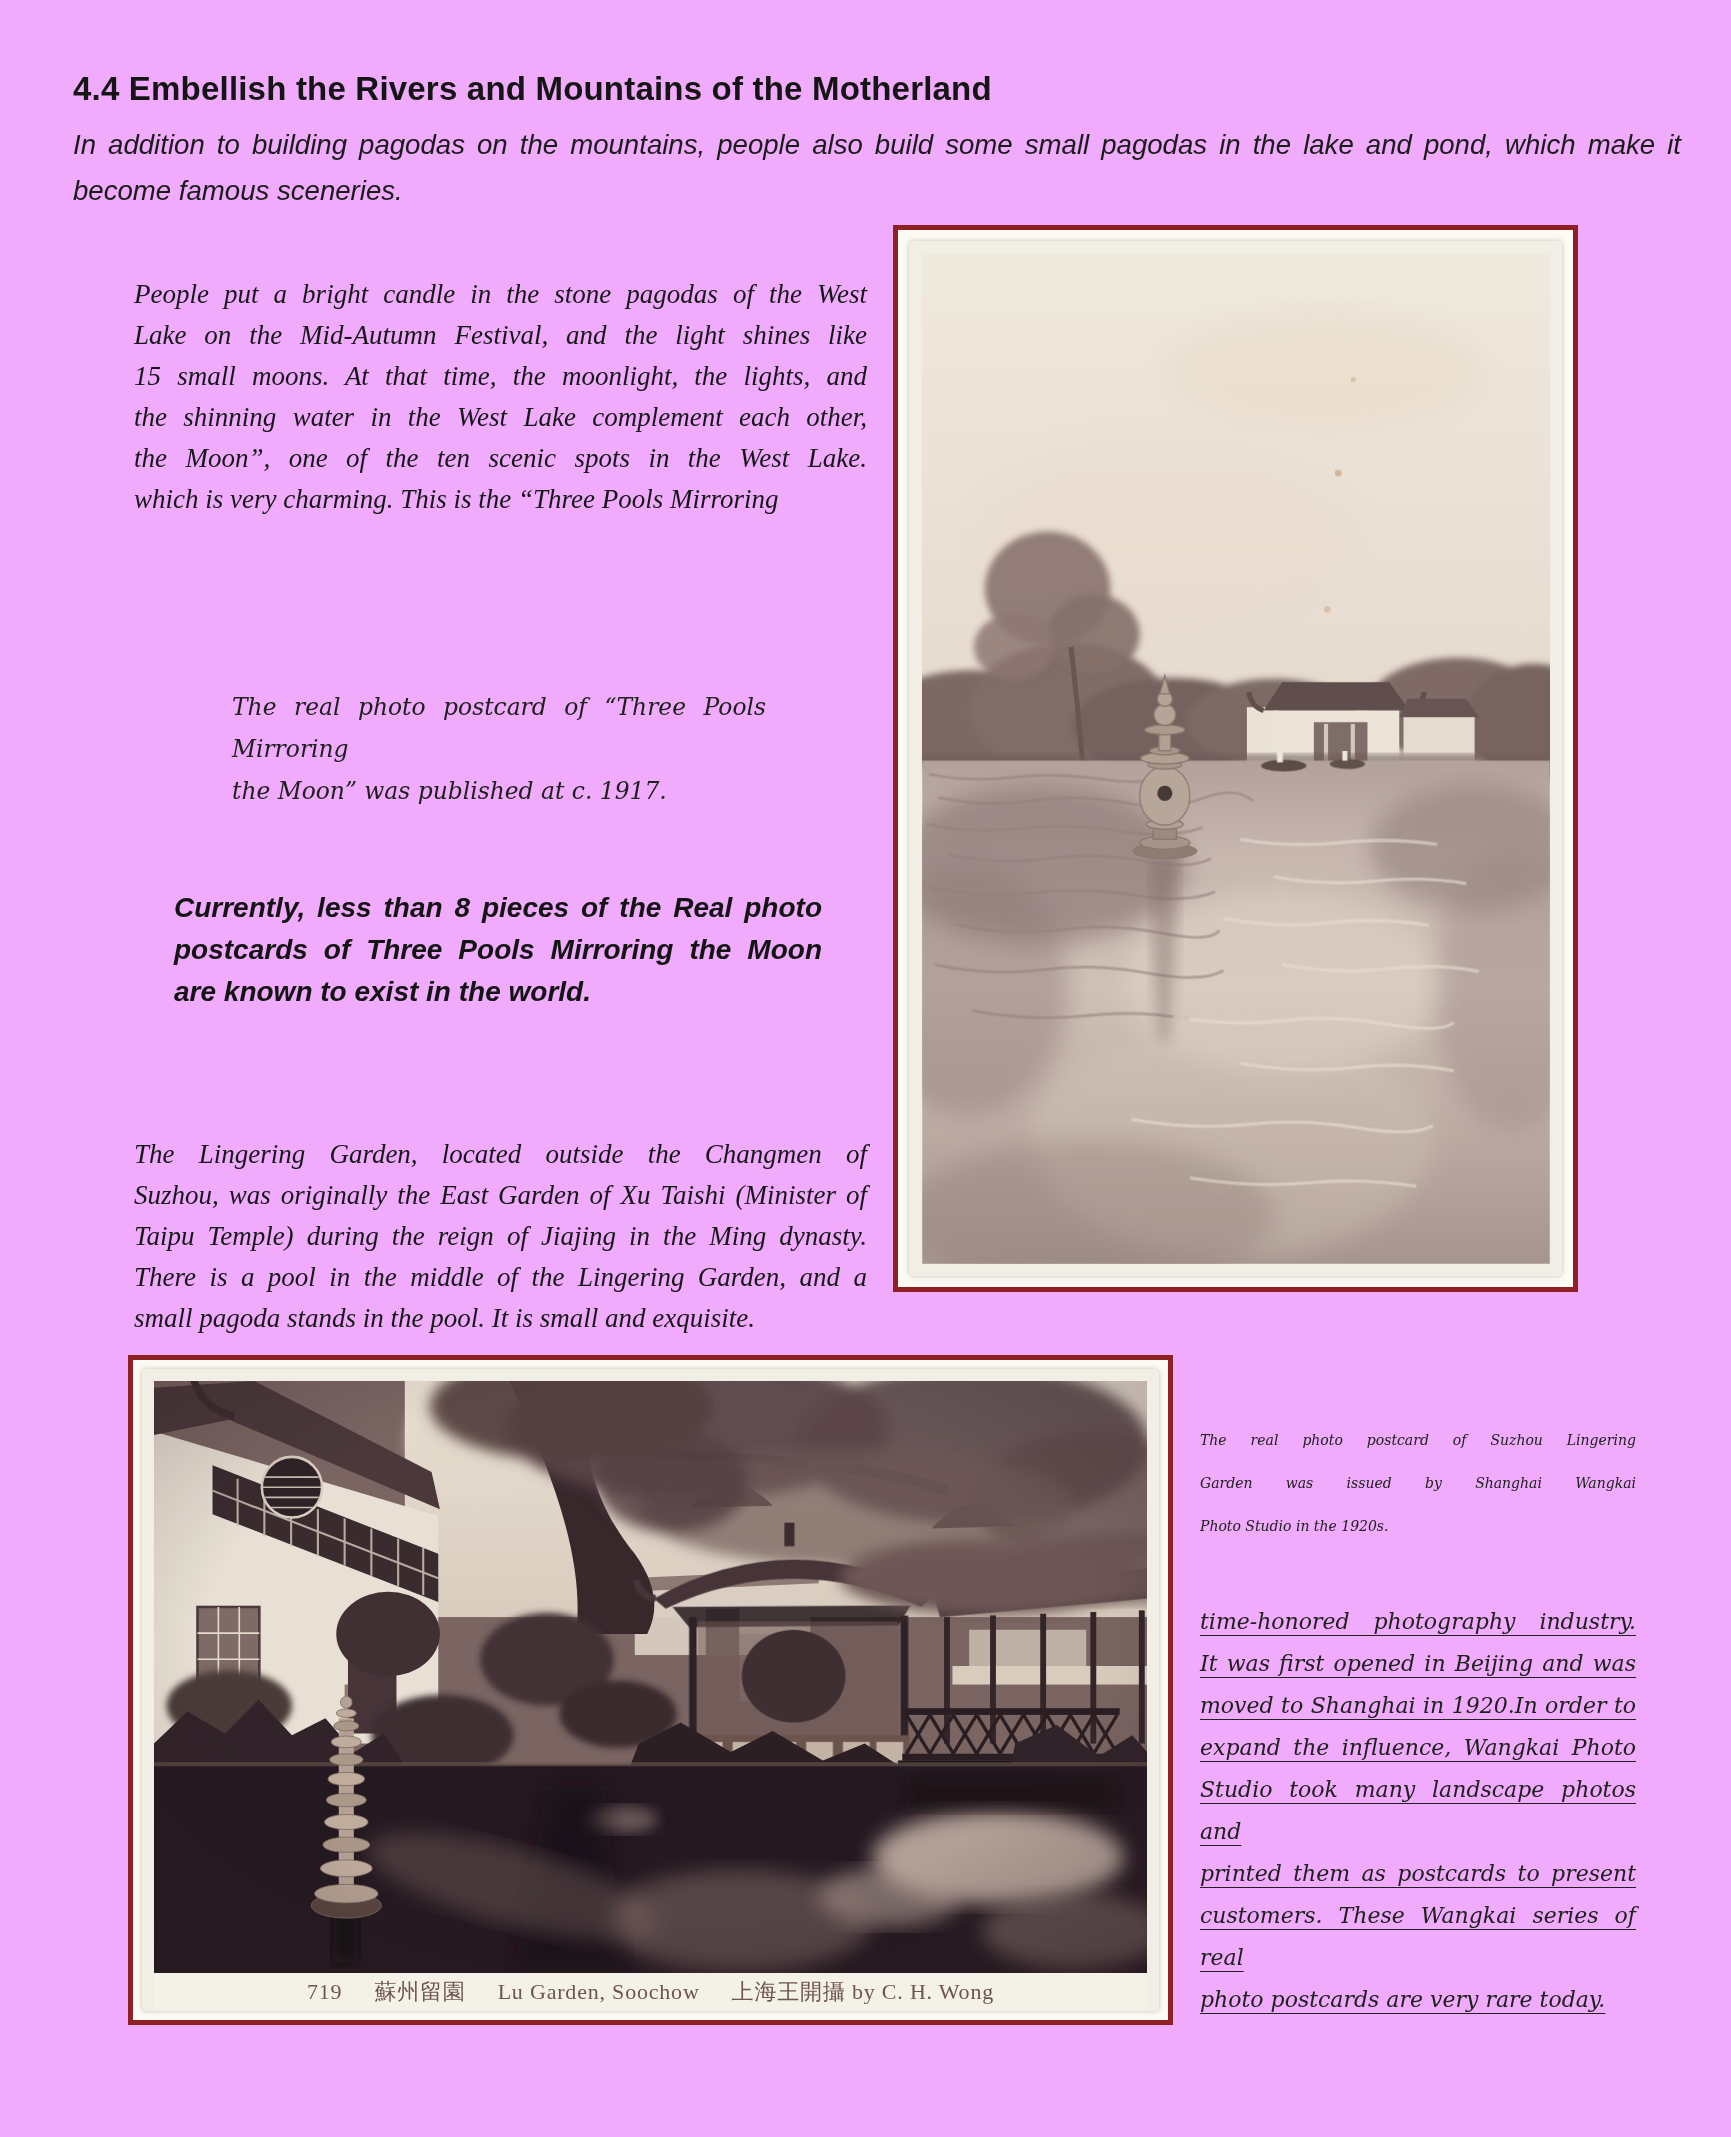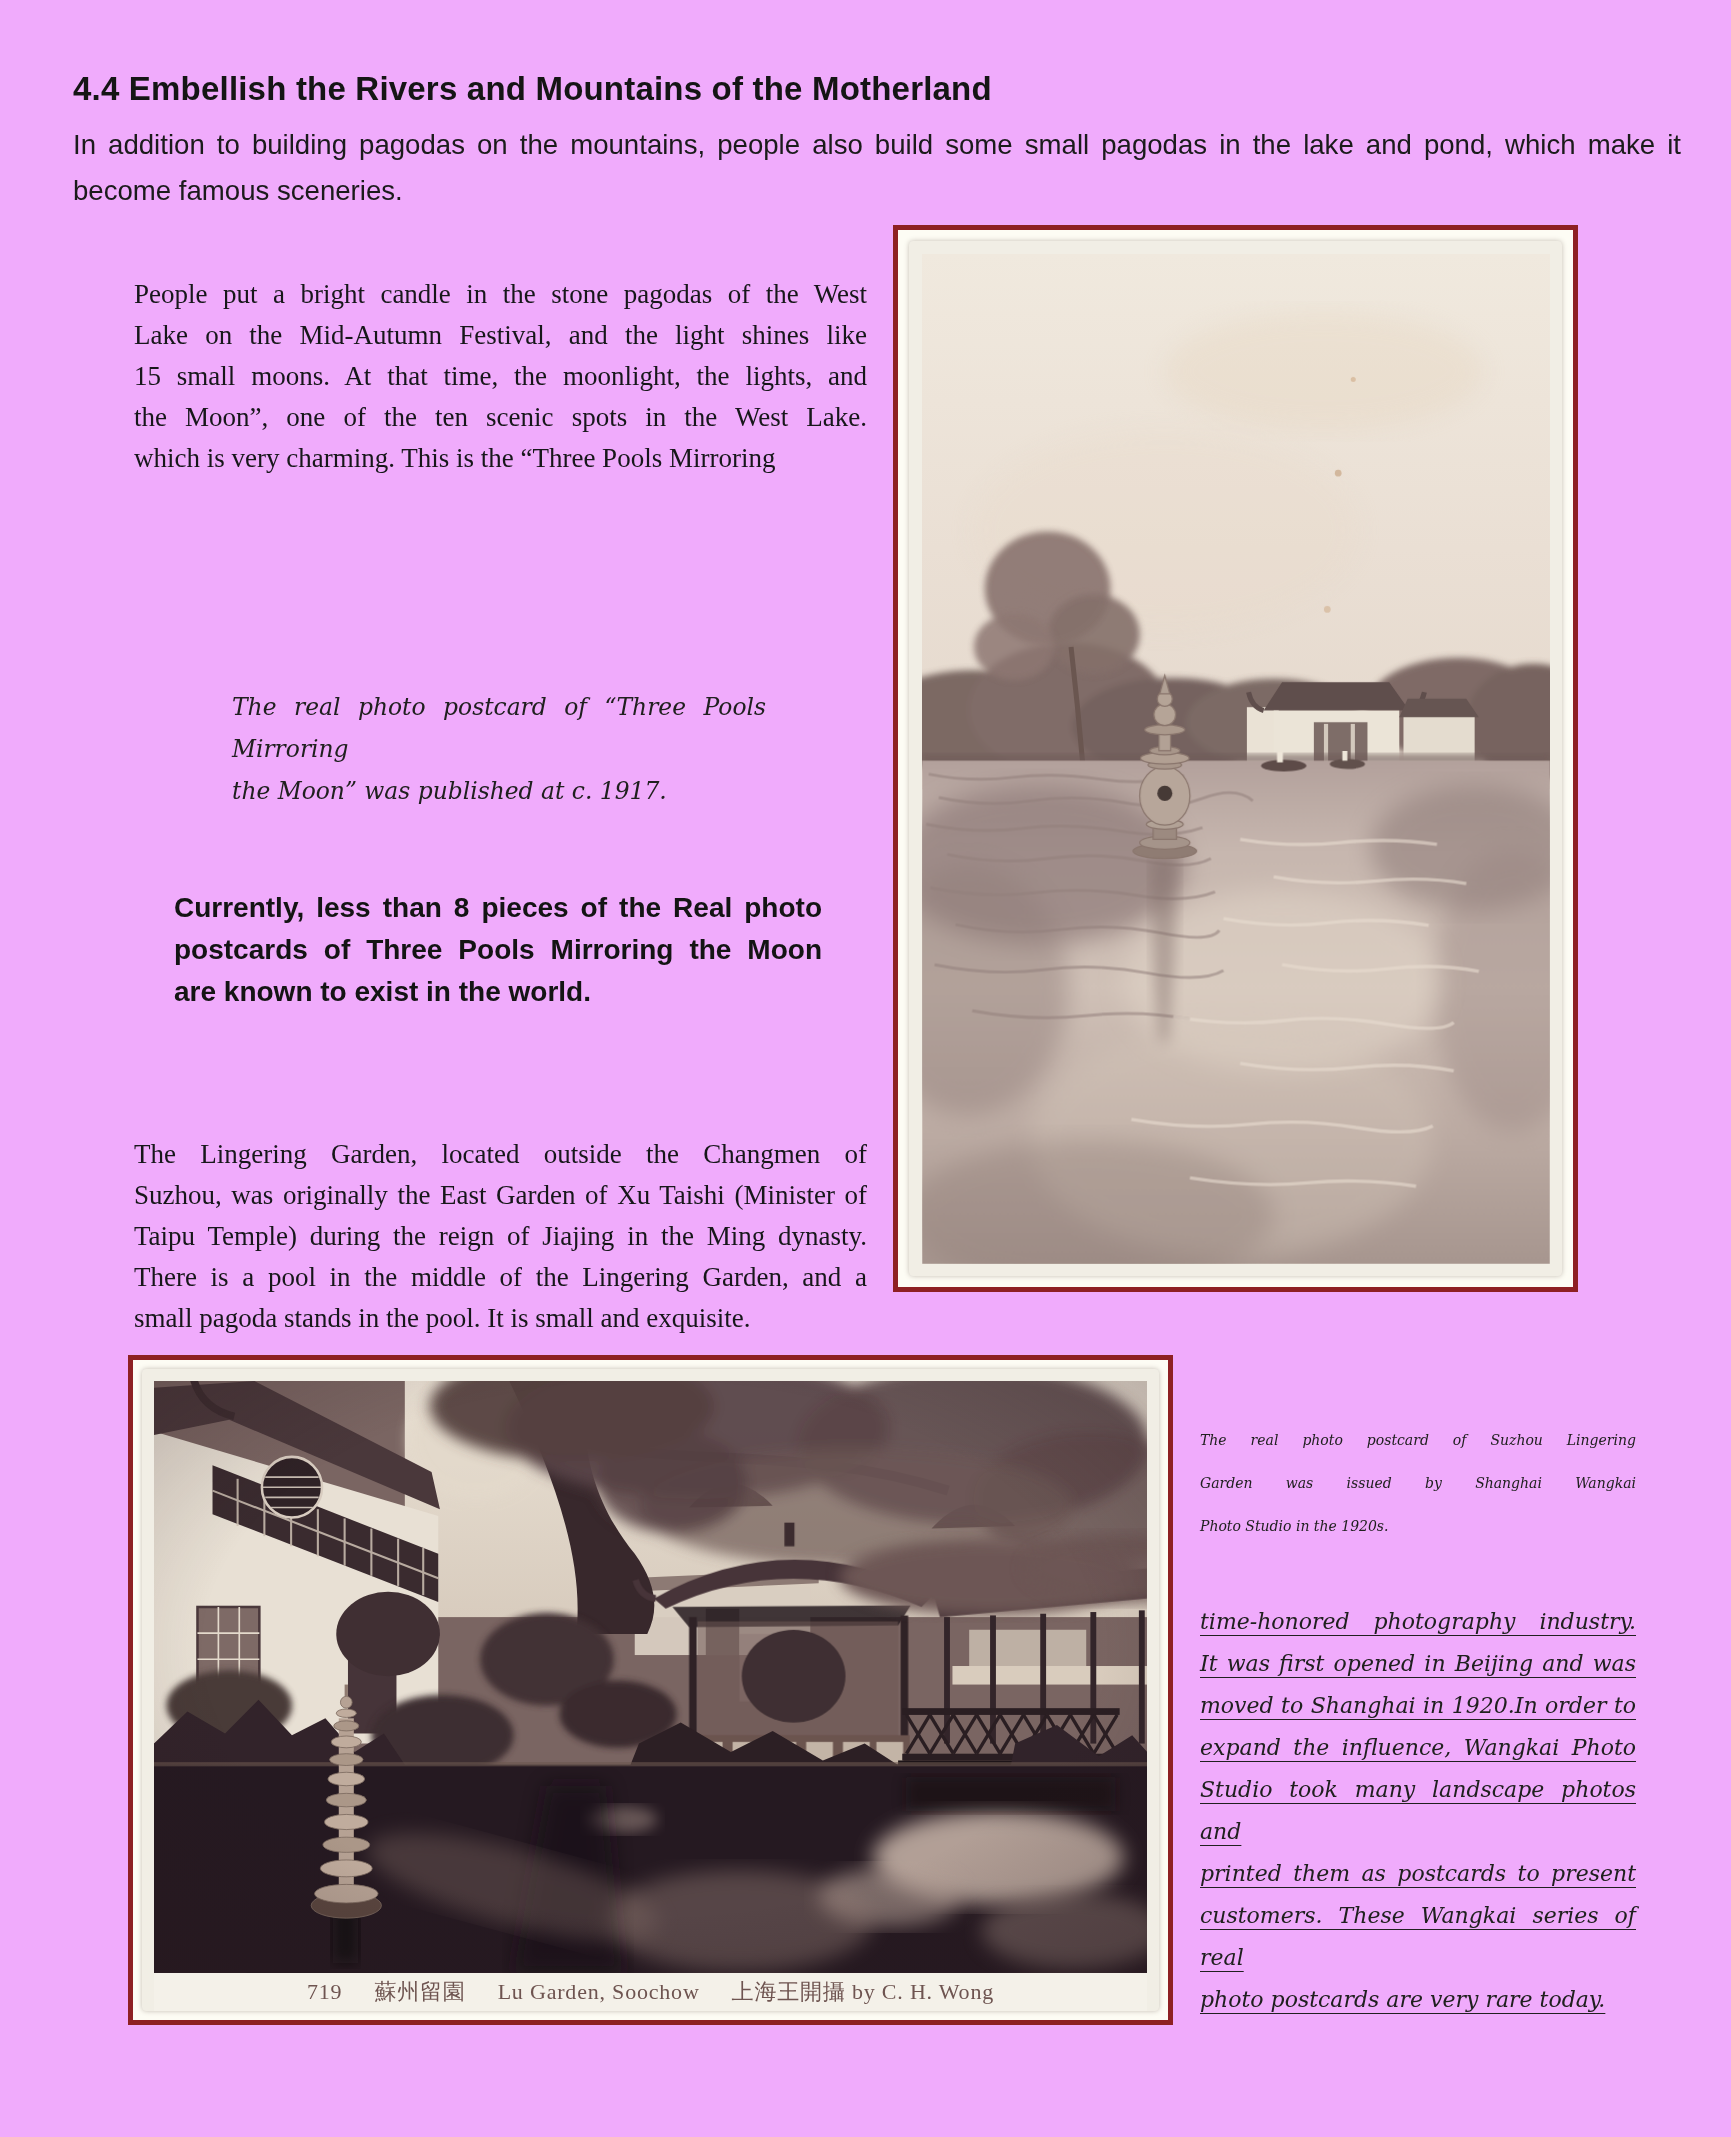--- a/index.html
+++ b/index.html
@@ -19,21 +19,21 @@
   .title {
     position: absolute; left: 73px; top: 70px;
     font-family: "Liberation Sans", sans-serif;
     font-size: 33px; font-weight: 700; letter-spacing: 0.2px;
     color: #151515;
   }
   .intro {
     position: absolute; left: 73px; top: 122px; width: 1608px;
     font-size: 27.6px; line-height: 46px; color: #1b1b1b;
   }
-  .lines > div { text-align: justify; text-align-last: justify; }
+  .lines > div { text-align: justify; text-align-last: justify; font-style: italic; }
   .lines > div:last-child { text-align-last: left; }
 
   .serifpara {
     position: absolute;
     font-family: "Liberation Serif", serif;
     font-size: 27px; line-height: 41px; color: #17171a;
   }
   .westlake { left: 134px; top: 242px; width: 733px; margin-top: 32px; }
   .lingering { left: 134px; top: 1134px; width: 733px; }
 
@@ -96,20 +96,21 @@
 
   <div class="intro lines">
       <div>In addition to building pagodas on the mountains, people also build some small pagodas in the lake and pond, which make it</div>
       <div>become famous sceneries.</div>
     </div>
 
   <div class="serifpara westlake lines">
       <div>People put a bright candle in the stone pagodas of the West</div>
       <div>Lake on the Mid-Autumn Festival, and the light shines like</div>
       <div>15 small moons. At that time, the moonlight, the lights, and</div>
+      <div>the shinning water in the West Lake complement each other,</div>
       <div>the Moon”, one of the ten scenic spots in the West Lake.</div>
       <div>which is very charming. This is the “Three Pools Mirroring</div>
     </div>
 
   <div class="caption caption1 lines">
       <div>The real photo postcard of “Three Pools Mirroring</div>
       <div>the Moon” was published at c. 1917.</div>
     </div>
 
   <div class="boldnote lines">

